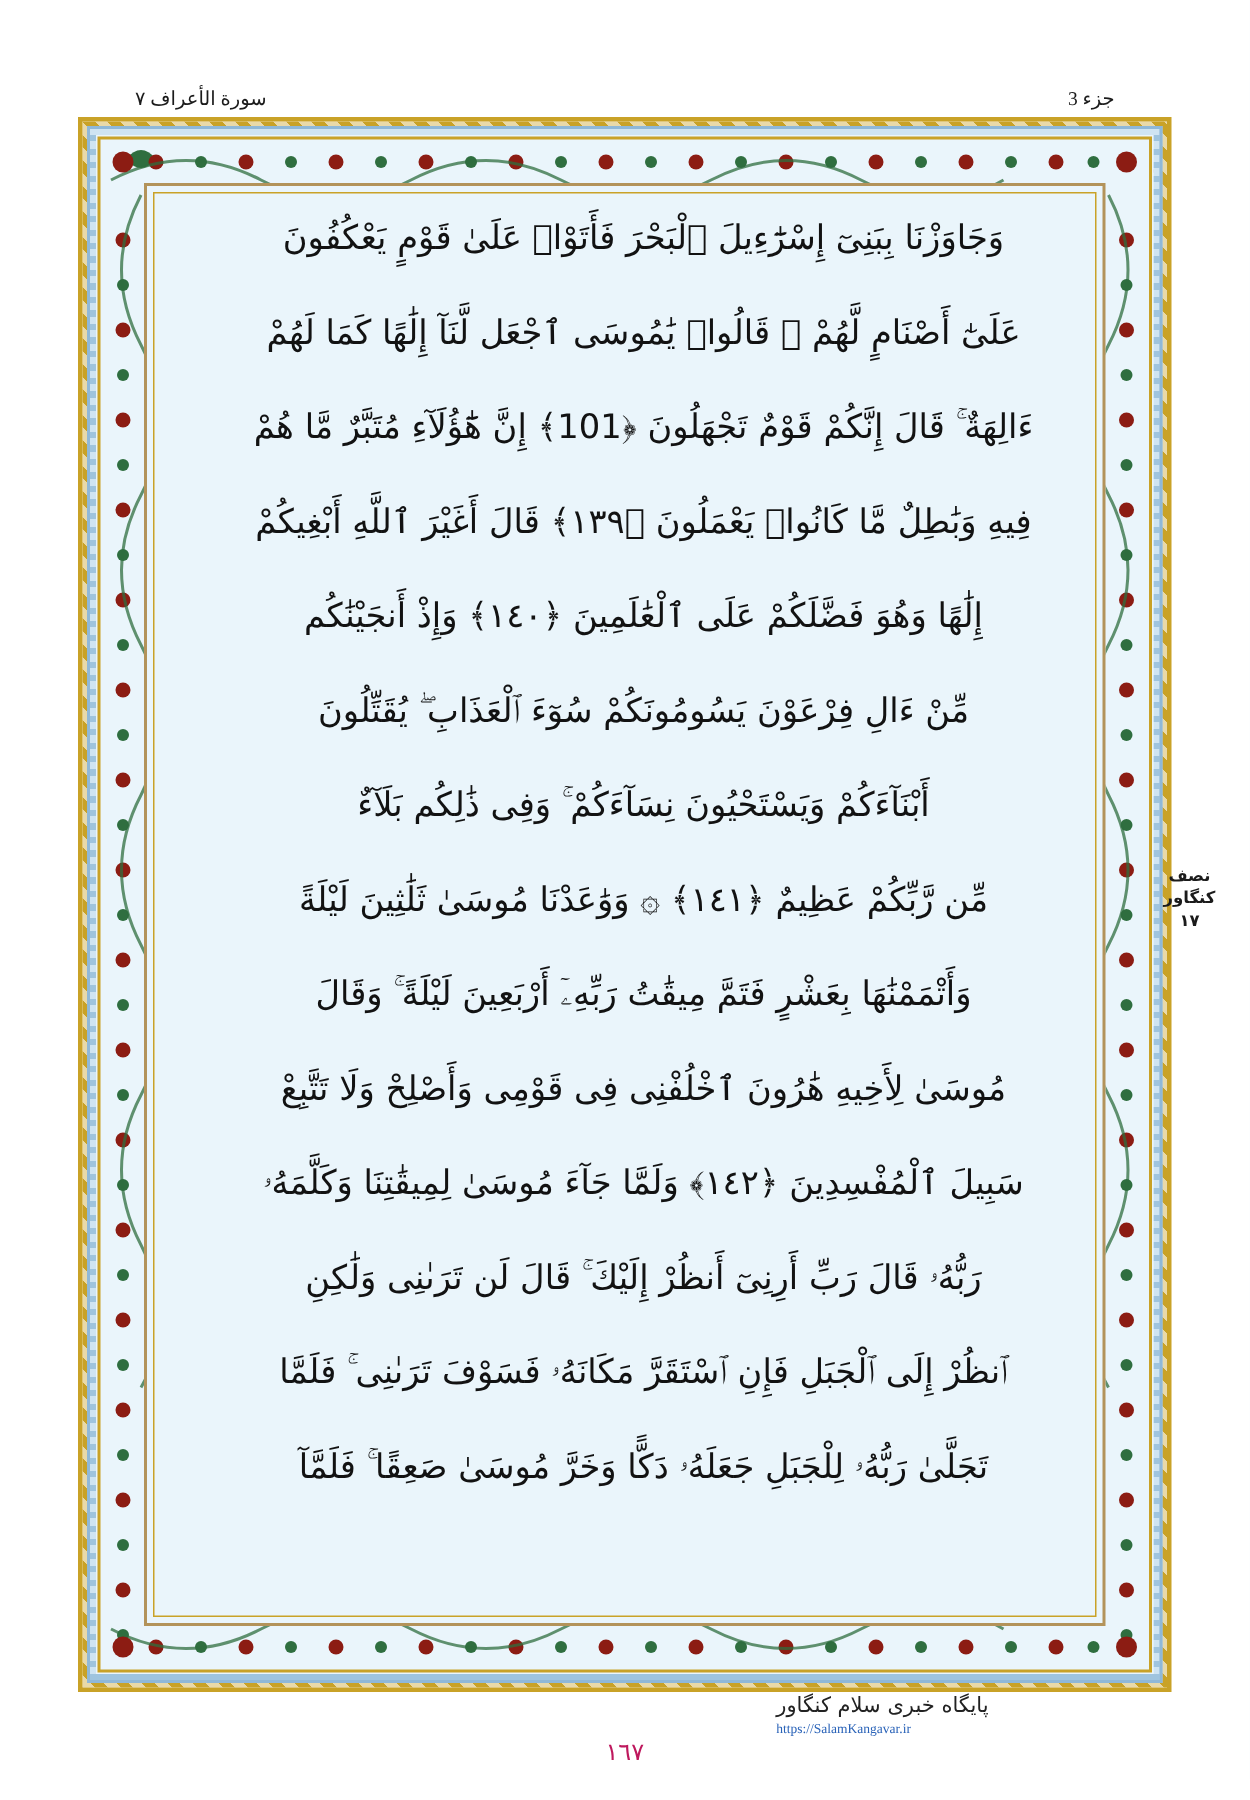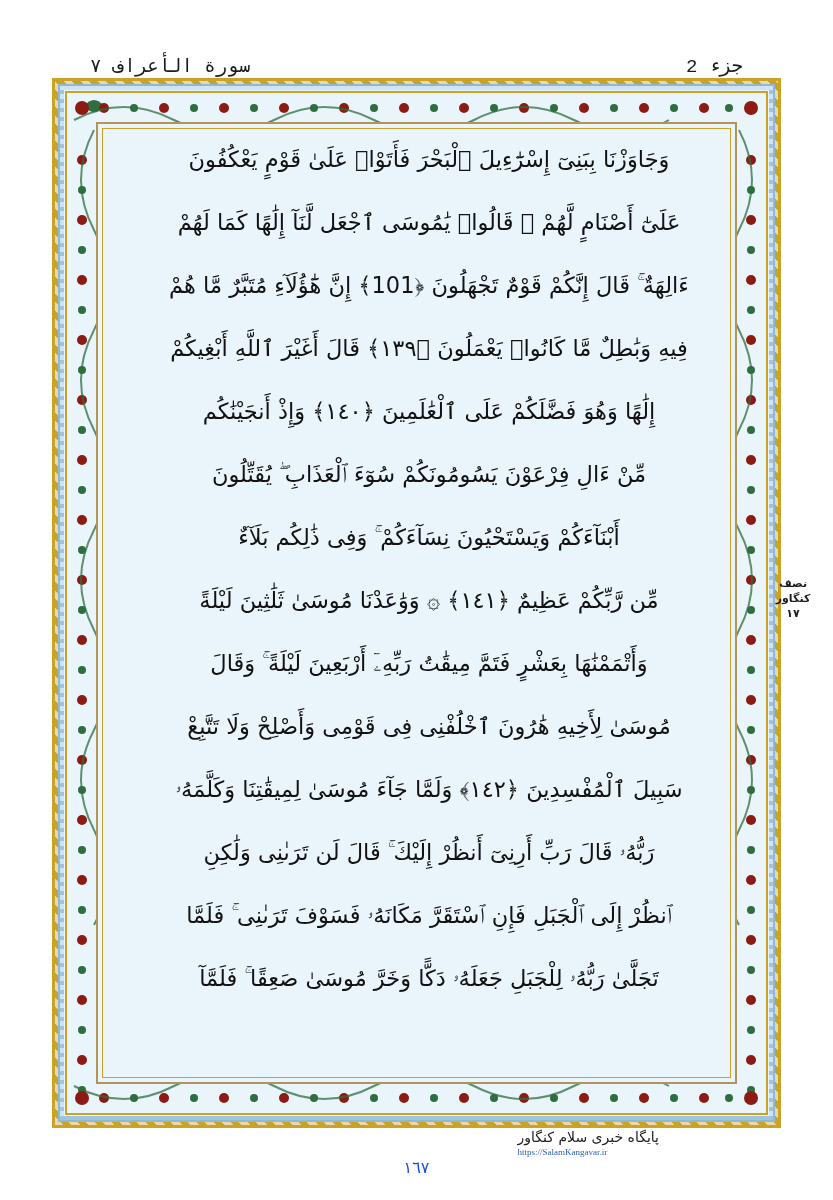--- a/index.html
+++ b/index.html
@@ -30,22 +30,22 @@
     left: 90px;
     right: 90px;
     height: 28px;
     display: flex;
     flex-direction: row-reverse;
     justify-content: space-between;
     align-items: center;
     direction: rtl;
   }
   .header span {
-    font-family: Liberation Mono, monospace;
-    font-size: 19px;
+    font-family: Liberation Serif, serif;
+    font-size: 13px;
     color: #1b1b1b;
     letter-spacing: 0.5px;
     margin-top: 23px;
   }
   .header .surah-name { margin-right: 30px; }
   .header .juz-name { margin-left: 60px; }
 
   
   .frame {
     position: absolute;
@@ -173,31 +173,31 @@
     text-align: left;
     font-family: Liberation Serif, serif;
   }
   .page-number {
     position: absolute;
     left: 0; right: 0;
     top: 1158px;
     text-align: center;
     font-family: "DejaVu Sans", sans-serif;
     font-size: 16px;
-    color: #1d4ed8;
+    color: #be185d;
   }
 </style>
 </head>
 <body>
 
 <div class="page">
 
   <div class="header">
     <span class="surah-name">سورة الأعراف ٧</span>
-    <span class="juz-name">جزء 2</span>
+    <span class="juz-name">جزء 3</span>
   </div>
 
   <div class="frame">
     <div class="frame-outer"></div>
     <div class="frame-band"></div>
     <div class="frame-floral"></div>
 
     <svg class="vine" viewBox="0 0 705 1026" preserveAspectRatio="none">
 
       <rect x="0" y="0" width="705" height="1026" fill="#eaf5fb"></rect>

